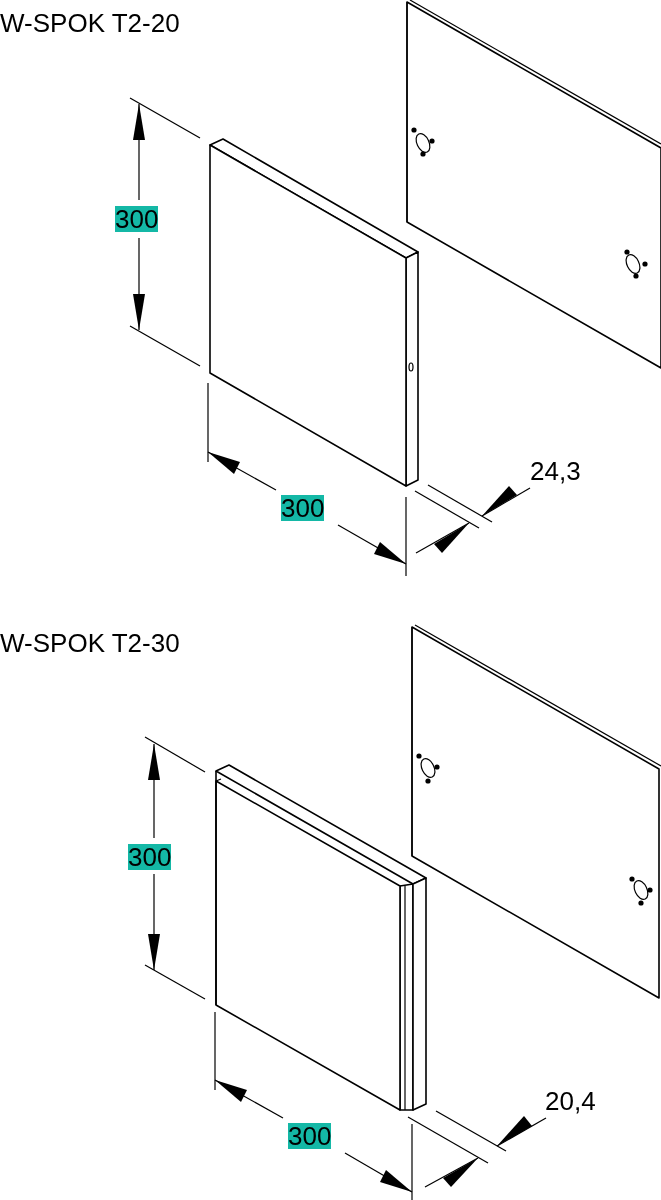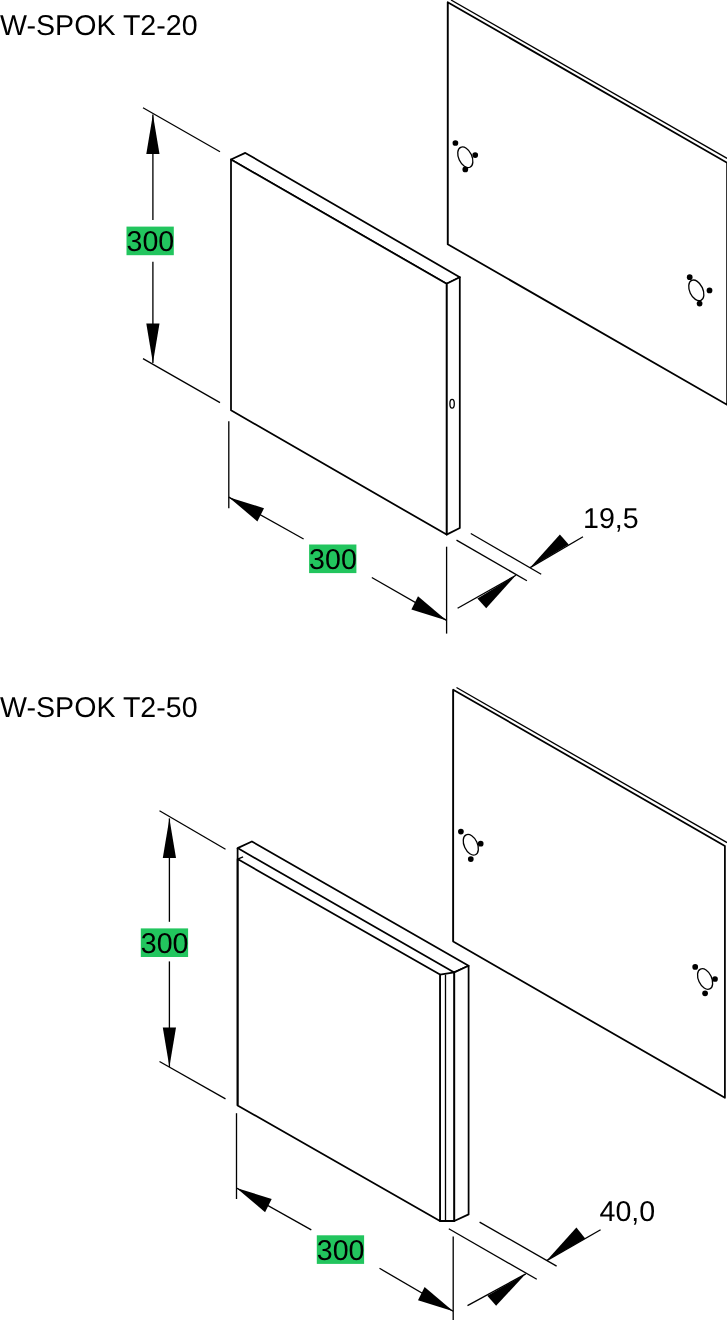--- a/index.html
+++ b/index.html
@@ -3,21 +3,21 @@
 <meta charset="utf-8">
 <style>
   html, body { margin: 0; padding: 0; background: #ffffff; }
   body { width: 661px; height: 1200px; position: relative; overflow: hidden; }
   .title {
     position: absolute; left: 0; font-family: "Liberation Sans", sans-serif;
     font-size: 26px; color: #000; line-height: 1; letter-spacing: 0px; text-align: center;
   }
   .dim {
     position: absolute; font-family: "Liberation Sans", sans-serif;
-    font-size: 26px; color: #000; line-height: 1; background: #22c55e;
+    font-size: 26px; color: #000; line-height: 1; background: #14b8a6;
   }
   svg { position: absolute; left: 0; top: 0; }
   svg .ln { stroke: #000; stroke-width: 1.6; fill: none; stroke-linejoin: round; }
   svg .thin { stroke: #000; stroke-width: 1.2; fill: none; }
   svg .face { fill: #fff; stroke: #000; stroke-width: 1.6; stroke-linejoin: round; }
   svg .arrow { fill: #000; stroke: none; }
 </style>
 </head>
 <body>
 
@@ -78,23 +78,23 @@
     <line class="thin" x1="428" y1="485" x2="492" y2="522"></line>
     <line class="thin" x1="416" y1="553" x2="469" y2="523"></line>
     <line class="thin" x1="482" y1="516" x2="530" y2="488"></line>
     <polygon class="arrow" points="469,523 434,544 442,553"></polygon>
     <polygon class="arrow" points="482,516 517,495 509,486"></polygon>
   </g>
 </svg>
 
 <div class="dim" style="left:115px; top:206px;">300</div>
 <div class="dim" style="left:281px; top:495px;">300</div>
-<div class="dim" style="left:530px; top:458px; background:transparent;">19,5</div>
+<div class="dim" style="left:530px; top:458px; background:transparent;">24,3</div>
 
-<div class="title" style="top:630px;">W-SPOK T2-50</div>
+<div class="title" style="top:630px;">W-SPOK T2-30</div>
 
 <svg width="661" height="600" viewBox="0 620 661 600" style="top:620px;">
 
   <g>
     <polygon class="face" points="412,627 659,769 659,998 412,856"></polygon>
     <line class="thin" x1="415" y1="625" x2="661" y2="766"></line>
     <line class="thin" x1="412" y1="627" x2="412" y2="856"></line>
     <g>
       <ellipse cx="428" cy="768" rx="6" ry="10" transform="rotate(-25 428 768)" class="thin"></ellipse>
       <circle cx="419" cy="756" r="2.6" fill="#000"></circle>
@@ -145,13 +145,13 @@
     <line class="thin" x1="436" y1="1111" x2="506" y2="1151"></line>
     <line class="thin" x1="425" y1="1187" x2="478" y2="1158"></line>
     <line class="thin" x1="497" y1="1146" x2="546" y2="1118"></line>
     <polygon class="arrow" points="478,1158 443,1178 451,1187"></polygon>
     <polygon class="arrow" points="497,1146 532,1126 524,1116"></polygon>
   </g>
 </svg>
 
 <div class="dim" style="left:128px; top:844px;">300</div>
 <div class="dim" style="left:288px; top:1123px;">300</div>
-<div class="dim" style="left:545px; top:1088px; background:transparent;">40,0</div>
+<div class="dim" style="left:545px; top:1088px; background:transparent;">20,4</div>
 
 </body></html>

